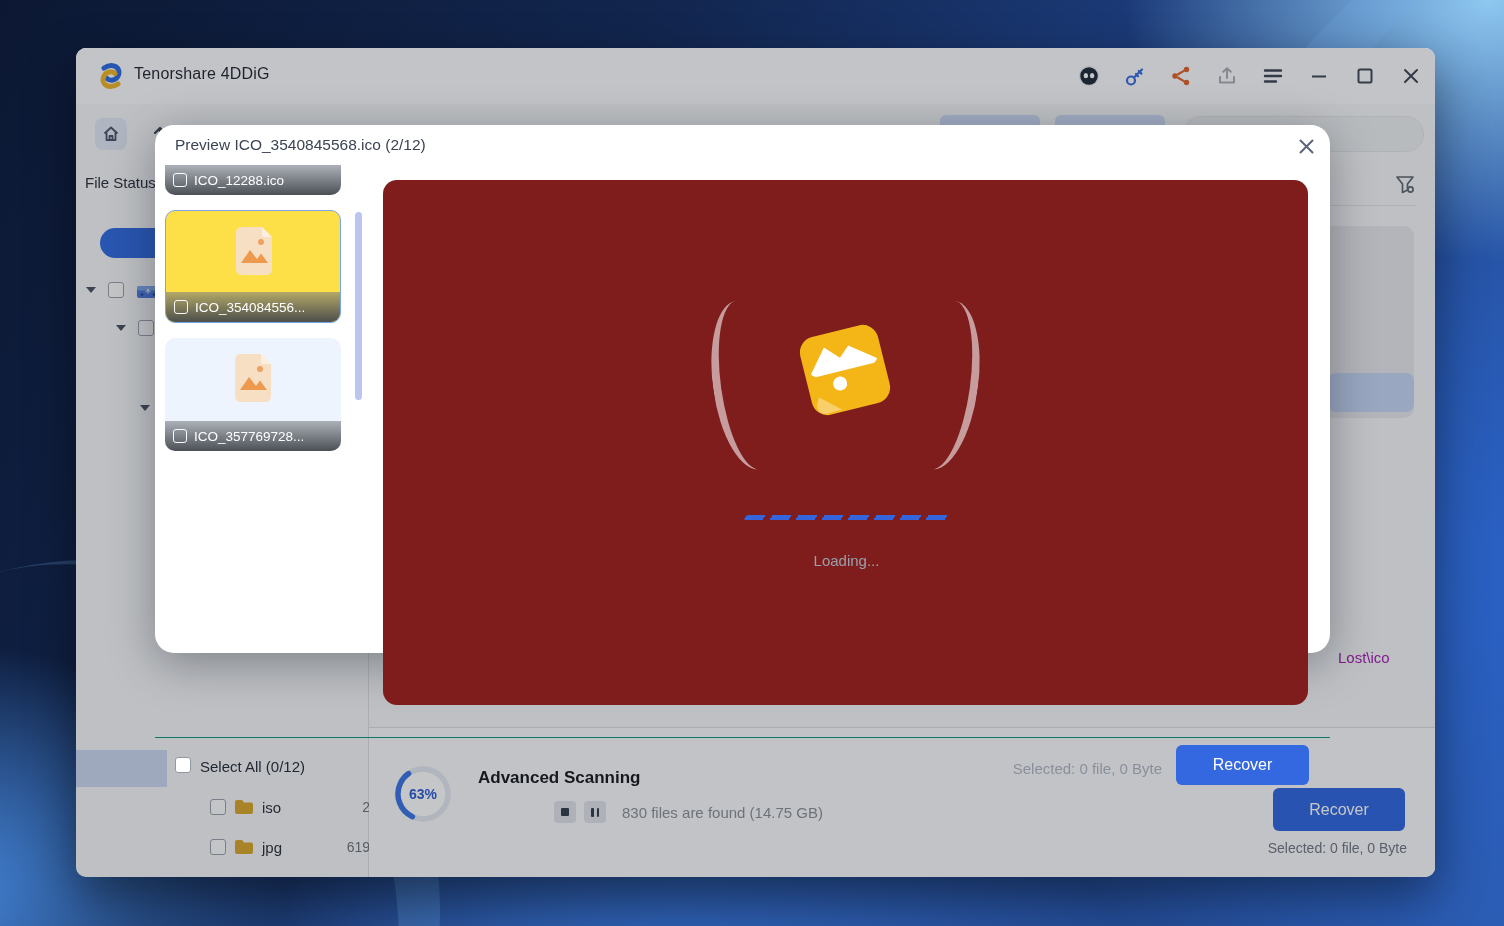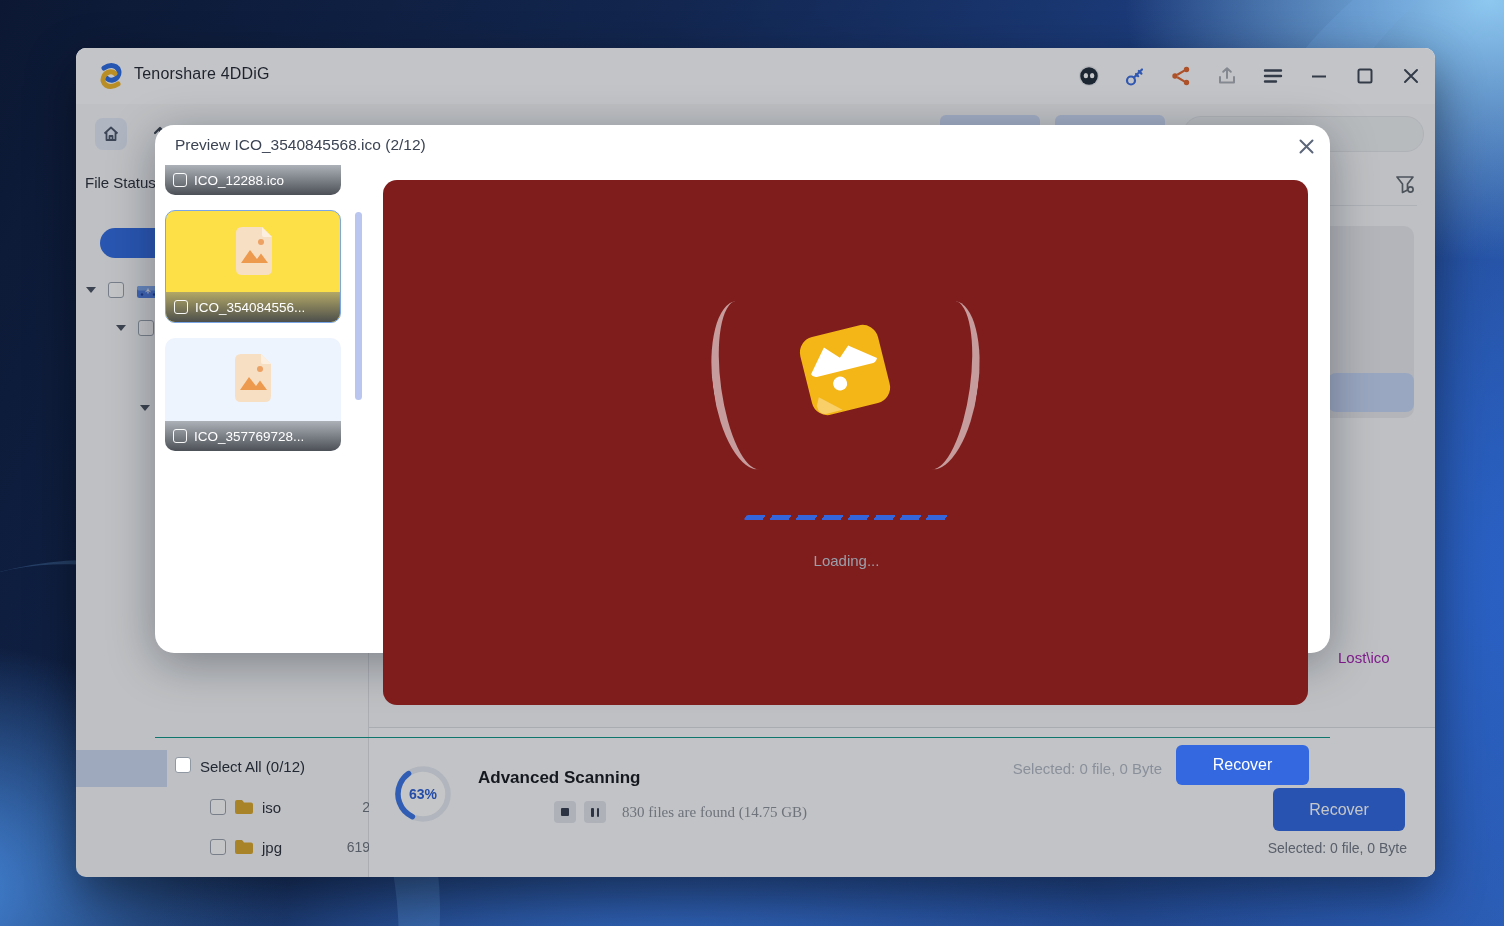--- a/index.html
+++ b/index.html
@@ -50,21 +50,21 @@
   .folder-row { position:absolute; left:117px; width:160px; height:20px; display:flex; align-items:flex-start; gap:8px;margin-left:17px; }
   .folder-count { margin-left:auto; font-size:14px; color:#6d737d; }
 
   .win-footer { position:absolute; left:293px; top:679px; width:1066px; height:150px; background:#fafbfc; border-top:1px solid #dadce0; }
   .prog-wrap { position:absolute; left:24px; top:36px; width:60px; height:60px; }
   .prog-label { position:absolute; left:0; top:22px; width:60px; text-align:center; font-size:14px; font-weight:bold; color:#2a5ed4; }
   .scan-title { position:absolute; left:109px; top:40px; font-size:17px; font-weight:600; color:#15181e; }
   .ctl-btn { position:absolute; top:73px; width:22px; height:22px; background:#e0e3e9; border-radius:4px; display:flex; align-items:center; justify-content:center; }
   .stop-sq { width:8px; height:8px; background:#333d4e; border-radius:1px; }
   .pause-bars { display:flex; gap:3px; } .pause-bars i { width:2.6px; height:9px; background:#333d4e; border-radius:1px; }
-  .scan-status { position:absolute; left:176px; top:76px; font-size:15px; color:#8b9099;font-family:Liberation Serif, serif; }
+  .scan-status { position:absolute; left:176px; top:76px; font-size:15px; color:#8b9099; }
   .main-recover { position:absolute; right:30px; top:60px; width:132px; height:43px; background:#2f66e0; border-radius:6px;
                   color:#fff; font-size:16px; display:flex; align-items:center; justify-content:center; }
   .main-selected { position:absolute; right:28px; top:112px; font-size:14px; color:#6f7683; }
 
   .path-frag { position:absolute; left:1262px; top:601px; font-size:15px; color:#a21caf; }
   .right-box { position:absolute; left:1190px; top:178px; width:148px; height:192px; background:#e7e9ec; border-radius:10px; }
   .right-btn { position:absolute; left:1252px; top:325px; width:86px; height:39px; background:#c6d6f4; border-radius:8px; }
   .filter-ic { position:absolute; left:1317px; top:124px; width:24px; height:24px; }
 
   .dim { position:absolute; inset:0; background:rgba(22,26,34,0.25); z-index:10; }

